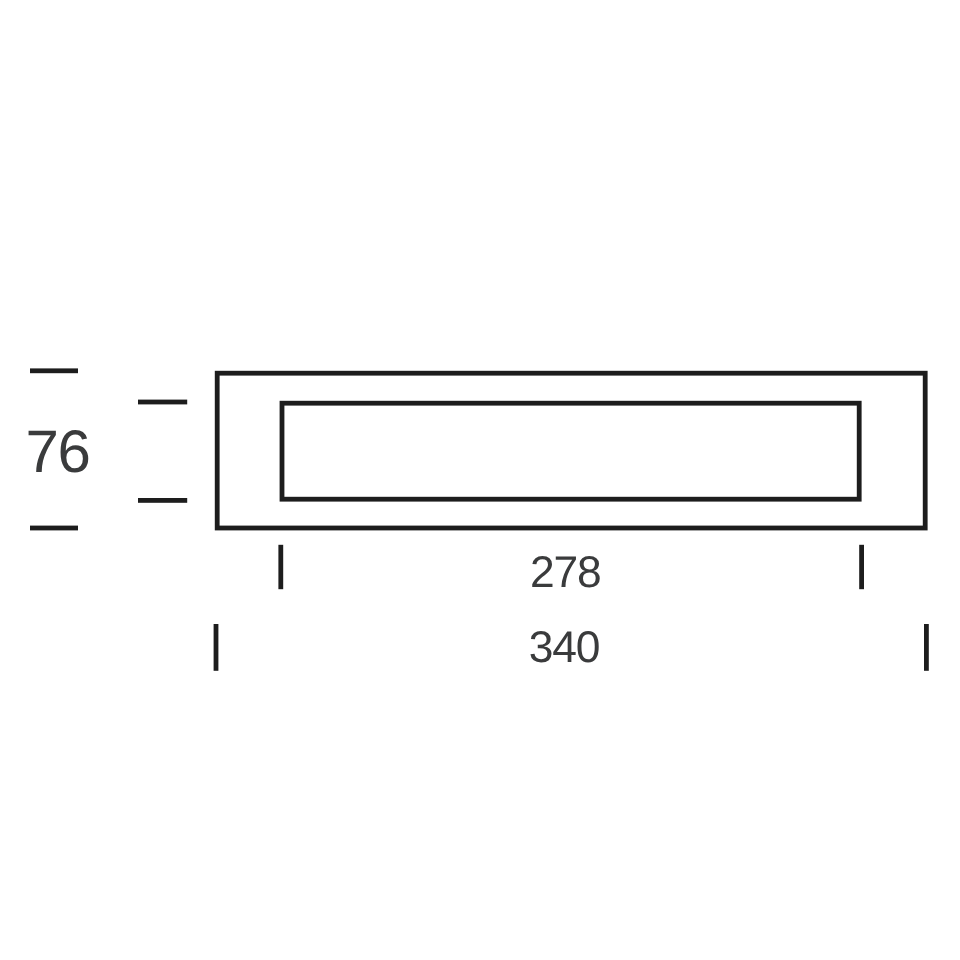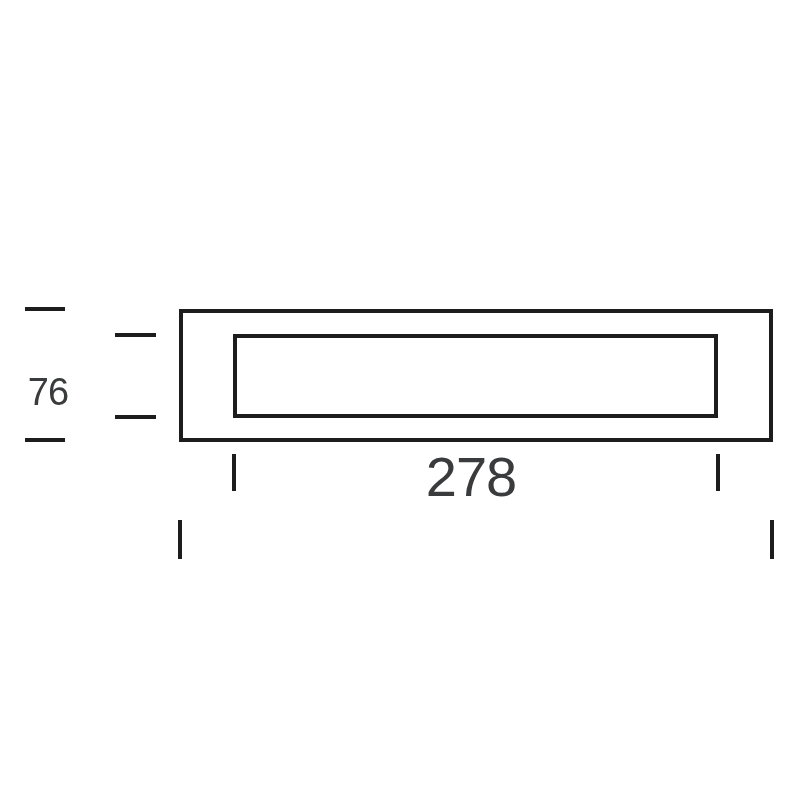--- a/index.html
+++ b/index.html
@@ -44,22 +44,22 @@
   .t340-l  { left: 178px; top: 520px; width: 4px; height: 39px; }
   .t340-r  { left: 770px; top: 520px; width: 4px; height: 39px; }
   .dim-label {
     position: absolute;
     transform: translate(-50%, -50%);
     color: var(--text, #3a3b3c);
     letter-spacing: -1px;
     white-space: nowrap;
     line-height: 1;
   }
-  .dim-large { font-size: 38px; margin-top: 16px; }
-  .dim-small { font-size: 56px; }
+  .dim-large { font-size: 50px; }
+  .dim-small { font-size: 37px; }
   .l76  { left: 48px;  top: 376px; }
   .l45  { left: 134px; top: 376px; }
   .l278 { left: 471px; top: 477px; }
   .l340 { left: 470px; top: 539px; }
 </style>
 </head>
 <body>
 
 <div class="canvas" style="--line: #1d1d1d; --text: #3a3b3c; --bg: #ffffff;">
 
@@ -72,14 +72,15 @@
 
   <div class="tick t45-top"></div>
   <div class="tick t45-bot"></div>
 
   <div class="tick t278-l"></div>
   <div class="tick t278-r"></div>
   <div class="dim-label dim-small l278">278</div>
 
   <div class="tick t340-l"></div>
   <div class="tick t340-r"></div>
+  <div class="dim-label dim-small l340">340</div>
 
 </div>
 
 </body></html>

